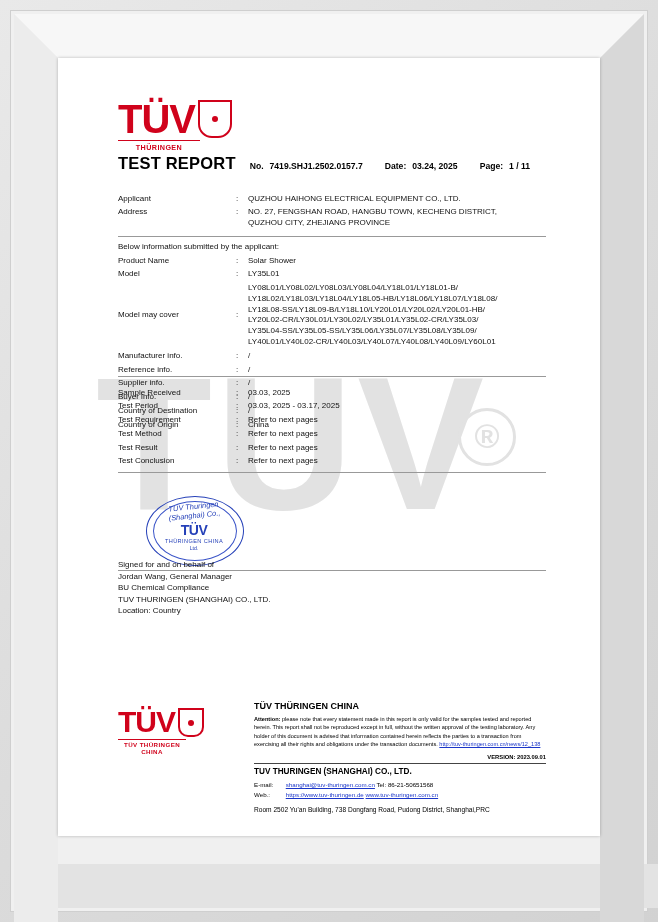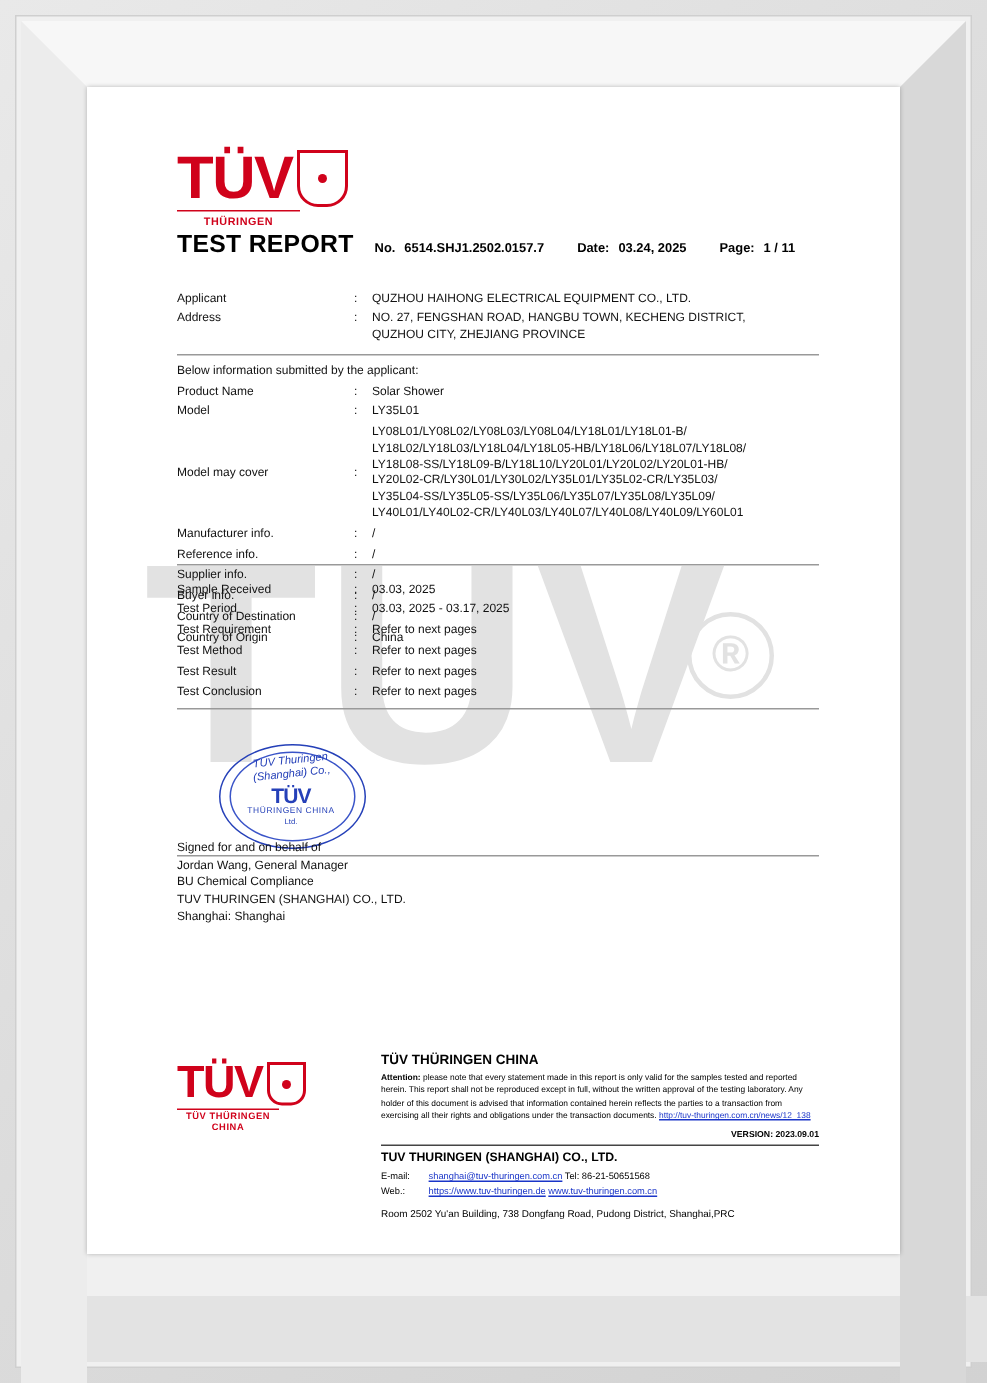--- a/index.html
+++ b/index.html
@@ -384,21 +384,21 @@
         <span class="tuv-text">TÜV</span>
         <span class="shield"></span>
       </div>
       <div class="sub">THÜRINGEN</div>
     </div>
 
     <div class="title-row">
       <span class="title">TEST REPORT</span>
       <span class="meta">
         <span class="lbl">No.</span>
-        <b>6514.SHJ1.2502.0157.7</b>
+        <b>7419.SHJ1.2502.0157.7</b>
         <span class="spacer"></span>
         <span class="lbl">Date:</span>
         <b>03.24, 2025</b>
         <span class="spacer"></span>
         <span class="lbl">Page:</span>
         <b>1 / 11</b>
       </span>
     </div>
 
     <div class="fields" id="fields-top">
@@ -530,21 +530,21 @@
       <div class="low2">Ltd.</div>
     </div>
 
     <div class="rule" id="rule-4"></div>
 
     <div class="sig-lines">
       <div>Signed for and on behalf of</div>
       <div>Jordan Wang, General Manager</div>
       <div>BU Chemical Compliance</div>
       <div>TUV THURINGEN (SHANGHAI) CO., LTD.</div>
-      <div>Shanghai: Shanghai</div>
+      <div>Location: Country</div>
     </div>
 
     <div class="footer-title">TÜV THÜRINGEN CHINA</div>
 
     <div class="footer-attn">
       <b>Attention:</b>
       <span>please note that every statement made in this report is only valid for the samples tested and reported herein. This report shall not be reproduced except in full, without the written approval of the testing laboratory. Any holder of this document is advised that information contained herein reflects the parties to a transaction from exercising all their rights and obligations under the transaction documents.</span>
       <a href="#">http://tuv-thuringen.com.cn/news/12_138</a>
     </div>
 

